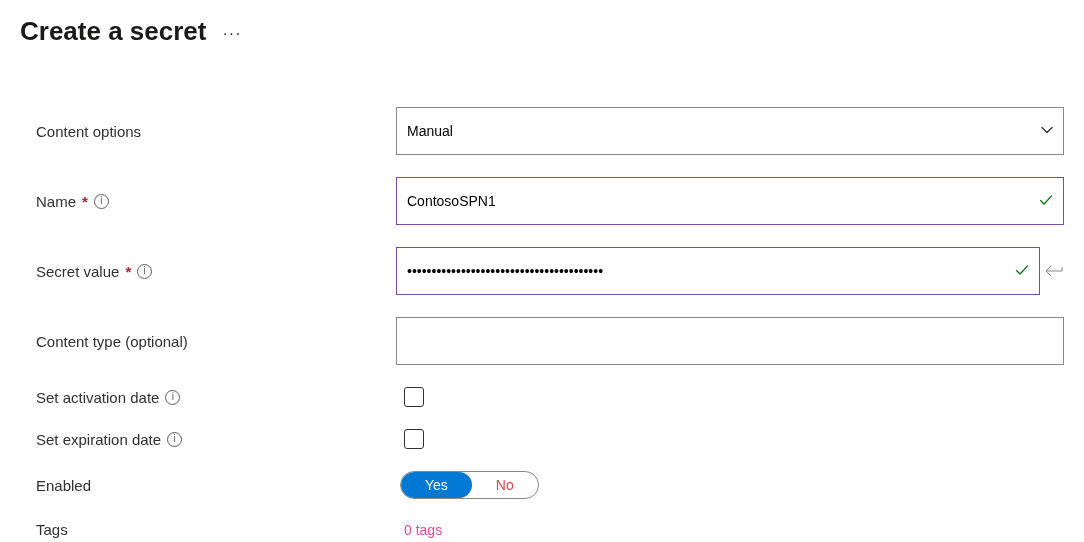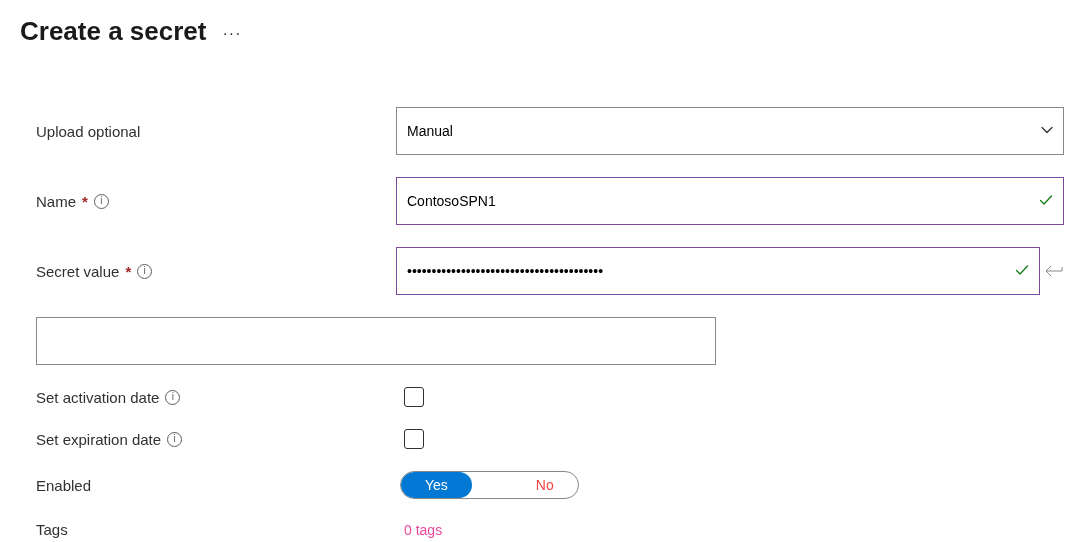--- a/index.html
+++ b/index.html
@@ -98,21 +98,20 @@
       cursor: pointer;
       margin-left: 8px;
     }
     .toggle-group {
       display: inline-flex;
       border: 1px solid #8a8886;
       border-radius: 16px;
       overflow: hidden;
       height: 28px;
       margin-left: 4px;
-      gap: 40px;
     }
     .toggle-btn {
       border: none;
       background: transparent;
       padding: 0 24px;
       font-size: 14px;
       font-family: inherit;
       cursor: pointer;
       color: #ef4444;
     }
@@ -136,21 +135,21 @@
 </head>
 <body>
 
 <div class="header">
   <h1 class="page-title">Create a secret</h1>
   <span class="more-icon">···</span>
 </div>
 
 <div class="form-row">
   <div class="label-col">
-    <span>Upload optional</span>
+    <span>Content options</span>
   </div>
   <div class="field-col">
     <input type="text" class="select-input" readonly="" value="Manual" style="">
     <span class="chevron-down">
       <svg width="14" height="14" viewBox="0 0 14 14">
           <path d="M2 4.5 L7 9.5 L12 4.5" stroke="#323130" stroke-width="1.3" fill="none" stroke-linecap="round" stroke-linejoin="round"></path>
         </svg>
     </span>
   </div>
 </div>
@@ -186,20 +185,23 @@
     </span>
   </div>
   <span class="arrow-indicator">
     <svg width="20" height="14" viewBox="0 0 20 14">
         <path d="M7 2 L2 7 L7 12 M2 7 L18 7 L18 3" stroke="#888" stroke-width="1" fill="none" stroke-linejoin="round"></path>
       </svg>
   </span>
 </div>
 
 <div class="form-row">
+  <div class="label-col">
+    <span>Content type (optional)</span>
+  </div>
   <div class="field-col">
     <input type="text" class="text-input" value="" style="">
   </div>
 </div>
 
 <div class="form-row">
   <div class="label-col">
     <span>Set activation date</span>
     <span class="info-icon">i</span>
   </div>

